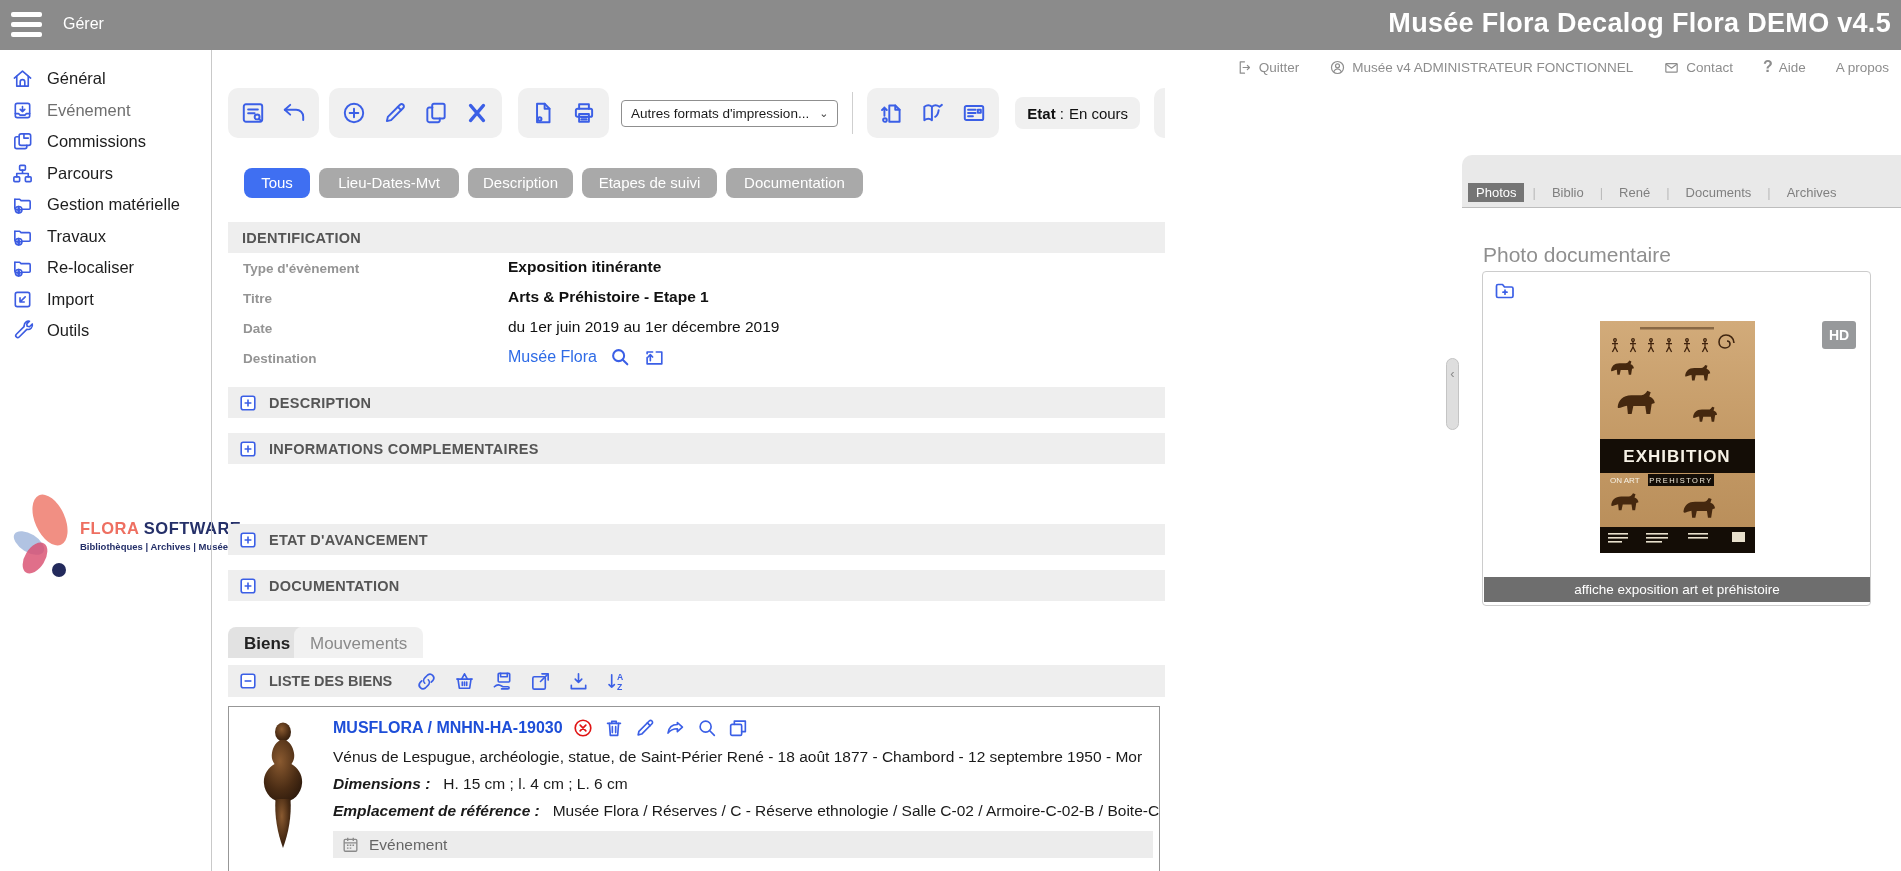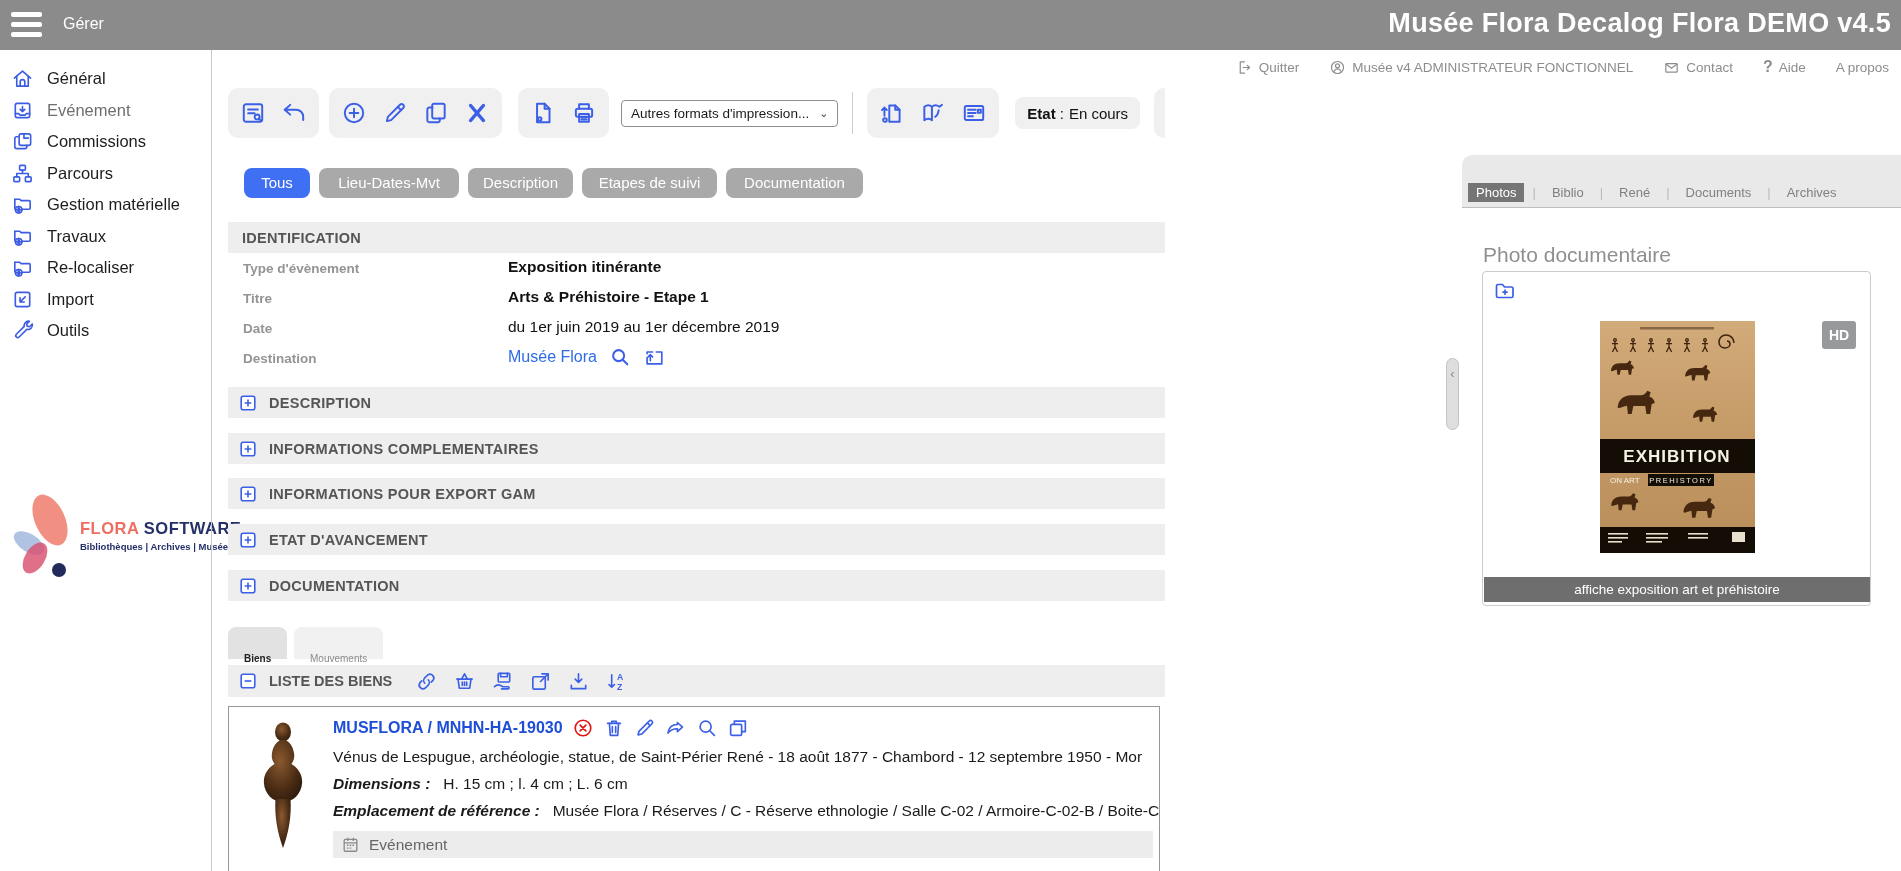--- a/index.html
+++ b/index.html
@@ -52,21 +52,21 @@
   .secbar .stitle { font-size:14.5px; font-weight:bold; color:#555; letter-spacing:.3px; }
   .pmico { width:16px; height:16px; cursor:pointer; flex:0 0 16px; }
 
   .fieldrow { position:absolute; left:15px; width:920px; height:24px; }
   .flabel { position:absolute; left:0; top:3px; font-size:13.5px; font-weight:bold; color:#949494; }
   .fvalue { position:absolute; left:265px; top:0; font-size:15.5px; color:#111; }
   .bold { font-weight:bold; }
   .dest-wrap { position:absolute; left:265px; top:-2px; display:flex; align-items:center; gap:12px; }
   .link-blue { color:#2e6be6; font-size:16px; cursor:pointer; }
 
-  .subtab { position:absolute; height:31px; line-height:31px; padding:16px 16px; font-size:10px; border-radius:8px 8px 0 0; cursor:pointer; }
+  .subtab { position:absolute; height:31px; line-height:31px; padding:1px 16px; font-size:17px; border-radius:8px 8px 0 0; cursor:pointer; }
   .subtab.on { background:#e2e2e2; color:#222; font-weight:bold; }
   .subtab.off { background:#f1f1f1; color:#8a8a8a; }
 
   .listebar { position:absolute; left:0; top:615px; width:937px; height:32px; background:#eeeeee; display:flex; align-items:center; gap:13px; padding-left:12px; }
   .listebar .stitle { font-size:14.5px; font-weight:bold; color:#555; }
   .liste-icons { display:flex; align-items:center; gap:15px; margin-left:10px; }
   .lico { width:23px; height:23px; stroke:#3b5fe6; fill:none; stroke-width:1.7; stroke-linecap:round; stroke-linejoin:round; cursor:pointer; }
 
   .item-card { position:absolute; left:0; top:656px; width:932px; height:216px; border:1px solid #979797; background:#fff; overflow:hidden; }
   .thumb { position:absolute; left:20px; top:8px; width:68px; height:152px; cursor:pointer; }
@@ -360,27 +360,20 @@
           <path d="M8 4.6v6.8M4.6 8h6.8" stroke="#3b5fe6" stroke-width="1.6"></path>
         </svg>
       <span class="stitle">DESCRIPTION</span>
     </div>
     <div class="secbar" style="top:383px;">
       <svg class="pmico" viewBox="0 0 16 16">
           <rect x="1.2" y="1.2" width="13.6" height="13.6" rx="2" fill="#fff" stroke="#3b5fe6" stroke-width="1.6"></rect>
           <path d="M8 4.6v6.8M4.6 8h6.8" stroke="#3b5fe6" stroke-width="1.6"></path>
         </svg>
       <span class="stitle">INFORMATIONS COMPLEMENTAIRES</span>
-    </div>
-    <div class="secbar" style="top:428px;">
-      <svg class="pmico" viewBox="0 0 16 16">
-          <rect x="1.2" y="1.2" width="13.6" height="13.6" rx="2" fill="#fff" stroke="#3b5fe6" stroke-width="1.6"></rect>
-          <path d="M8 4.6v6.8M4.6 8h6.8" stroke="#3b5fe6" stroke-width="1.6"></path>
-        </svg>
-      <span class="stitle">INFORMATIONS POUR EXPORT GAM</span>
     </div>
     <div class="secbar" style="top:474px;">
       <svg class="pmico" viewBox="0 0 16 16">
           <rect x="1.2" y="1.2" width="13.6" height="13.6" rx="2" fill="#fff" stroke="#3b5fe6" stroke-width="1.6"></rect>
           <path d="M8 4.6v6.8M4.6 8h6.8" stroke="#3b5fe6" stroke-width="1.6"></path>
         </svg>
       <span class="stitle">ETAT D'AVANCEMENT</span>
     </div>
     <div class="secbar" style="top:520px;">
       <svg class="pmico" viewBox="0 0 16 16">

